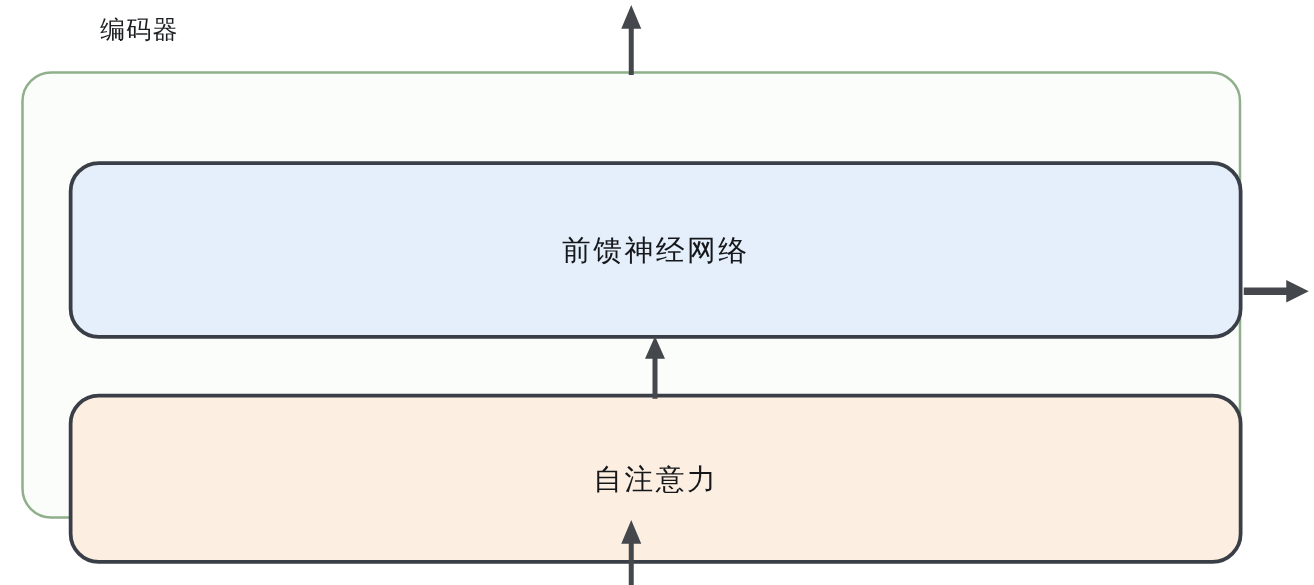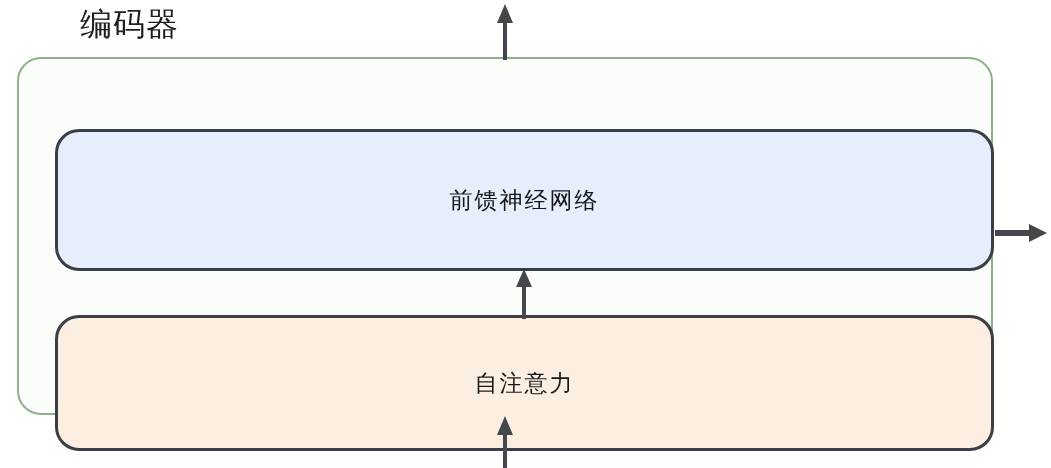--- a/index.html
+++ b/index.html
@@ -16,21 +16,21 @@
     height: 468px;
     background: #ffffff;
     overflow: hidden;
   }
 
   
   .encoder-label {
     position: absolute;
     left: 80px;
     top: 8px;
-    font-size: 32px;
+    font-size: 20px;
     line-height: 32px;
     color: #1d1f22;
     letter-spacing: 1px;
     white-space: nowrap;
   }
   .encoder-group {
     position: absolute;
     left: 17px;
     top: 57px;
     width: 976px;

